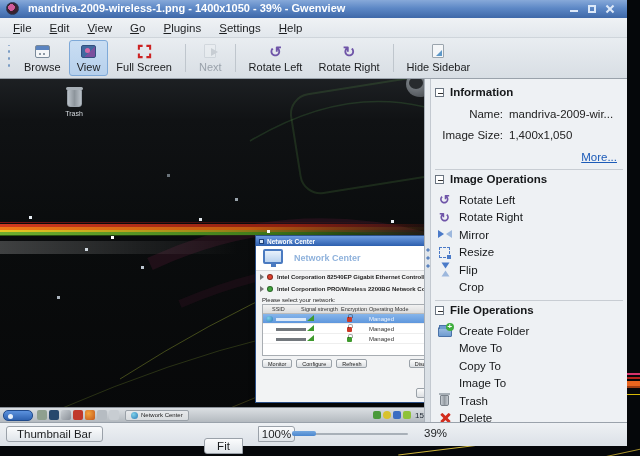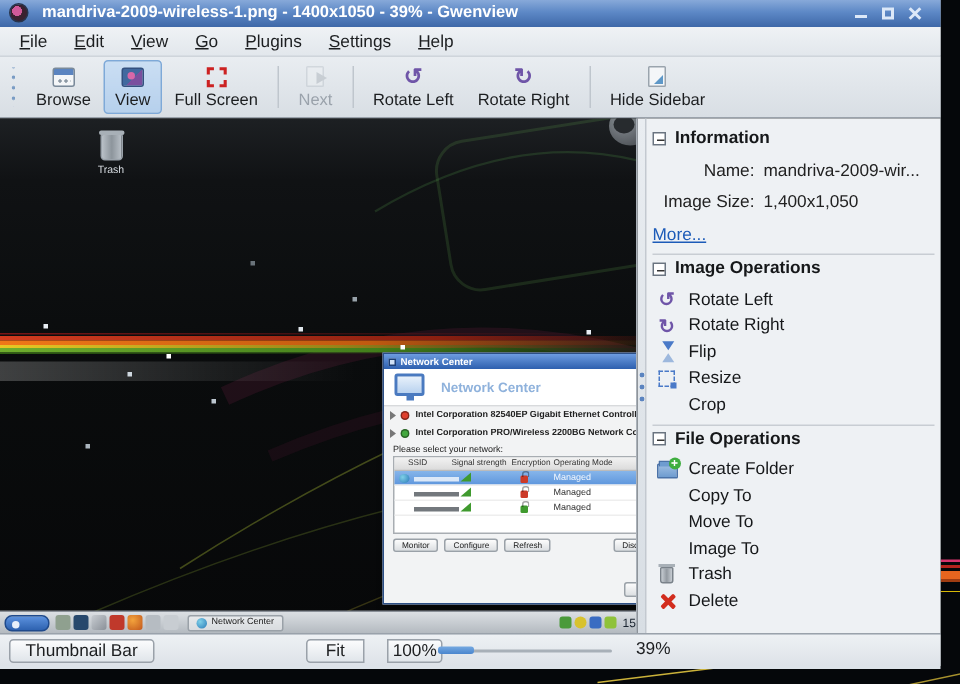--- a/index.html
+++ b/index.html
@@ -152,21 +152,21 @@
   .tr5{width:8px;height:8px;background:radial-gradient(circle at 40% 40%,#e88,#b33);border-radius:50%;}
 
   
   .sidebar { flex:1; background:#eef1f4; border-left:1px solid #c3c9d0; padding:4px 4px 0 4px; overflow:hidden; font-size:11.5px; color:#16181a; }
   .sec-head { display:flex; align-items:center; gap:6px; margin:3px 0 6px 0; font-weight:bold; }
   .expander { width:9px; height:9px; border:1px solid #6a7480; background:#fff; position:relative; flex:none; }
   .expander::before { content:""; position:absolute; left:2px; top:4px; width:5px; height:1px; background:#333; }
   .info-grid { display:grid; grid-template-columns:66px 1fr; column-gap:6px; row-gap:9px; padding:4px 0 2px 2px; }
   .info-label { text-align:right; color:#222; white-space:nowrap; }
   .info-value { color:#222; white-space:nowrap; overflow:hidden; }
-  .more-link { display:block; text-align:left; color:#1c5bb8; text-decoration:underline; margin:8px 6px 6px 0; }
+  .more-link { display:block; text-align:right; color:#1c5bb8; text-decoration:underline; margin:8px 6px 6px 0; }
   .sec-sep { border:none; border-top:1px solid #c8cdd3; margin:4px 0 2px 0; }
   .op-row { display:flex; align-items:center; gap:7px; height:17.5px; padding-left:2px; }
   .op-icon { width:15px; height:14px; flex:none; position:relative; display:flex; align-items:center; justify-content:center; }
   .op-label { white-space:nowrap; }
   .si-rot { font-size:13px; font-weight:bold; color:#6f55a8; line-height:13px; }
   .si-mirror { width:14px; height:11px; position:relative; }
   .si-mirror::before { content:""; position:absolute; left:0; top:1px; border-top:4px solid transparent; border-bottom:4px solid transparent; border-left:6px solid #4a7ac8; }
   .si-mirror::after { content:""; position:absolute; right:0; top:1px; border-top:4px solid transparent; border-bottom:4px solid transparent; border-right:6px solid #9db8dd; }
   .si-flip { transform:rotate(90deg); }
   .si-resize { width:11px; height:11px; border:1px dashed #4a7ac8; position:relative; }
@@ -178,21 +178,21 @@
   .si-trash::before { content:""; position:absolute; left:-2px; top:-3px; width:11px; height:2px; background:#a8b0b7; }
   .si-x { width:12px; height:12px; position:relative; }
   .si-x::before,.si-x::after { content:""; position:absolute; left:5px; top:0; width:3px; height:12px; background:#d22d1e; border-radius:1px; }
   .si-x::before { transform:rotate(45deg);} .si-x::after { transform:rotate(-45deg); }
 
   
   .statusbar { position:relative; height:22px; background:linear-gradient(180deg,#eef1f4,#dde2e8); border-top:1px solid #9aa2ab;text-align:right; }
   .sb-btn { position:absolute; top:3px; height:16px; display:flex; align-items:center; justify-content:center;
     font-size:11.5px; color:#1c1e20; background:linear-gradient(180deg,#fbfcfd,#e0e5ea); border:1px solid #9aa1a9; border-radius:3px; }
   .sb-thumb { left:6px; padding:0 10px; }
-  .sb-fit { left:204px; width:39px; border-radius:3px 0 0 3px; }
+  .sb-fit { left:204px; width:39px; border-radius:3px 0 0 3px;margin-top:12px; }
   .sb-100 { left:258px; width:37px; border-radius:0 3px 3px 0; }
   .sb-slider { position:absolute; left:292px; top:7px; width:116px; height:8px; }
   .sb-track { position:absolute; left:0; top:3px; width:100%; height:2px; background:#a8b0b8; border-radius:1px; }
   .sb-fill { position:absolute; left:0; top:1px; width:24px; height:5px; background:linear-gradient(180deg,#74a8e0,#4a86ce); border-radius:2px; }
   .sb-zoom { position:absolute; left:424px; top:4px; font-size:11.5px; color:#1c1e20; }
 </style>
 </head>
 <body>
 
 <div class="screen">
@@ -419,53 +419,59 @@
         <div class="op-row">
           <span class="op-icon si-rot">↺</span>
           <span class="op-label">Rotate Left</span>
         </div>
         <div class="op-row">
           <span class="op-icon si-rot">↻</span>
           <span class="op-label">Rotate Right</span>
         </div>
         <div class="op-row">
           <span class="op-icon">
-              <i class="si-mirror si-flip"></i>
+              <i class="si-mirror"></i>
             </span>
-          <span class="op-label">Flip</span>
+          <span class="op-label">Mirror</span>
         </div>
         <div class="op-row">
           <span class="op-icon">
               <i class="si-resize"></i>
             </span>
           <span class="op-label">Resize</span>
         </div>
         <div class="op-row">
+          <span class="op-icon">
+              <i class="si-mirror si-flip"></i>
+            </span>
+          <span class="op-label">Flip</span>
+        </div>
+        <div class="op-row">
           <span class="op-icon"></span>
           <span class="op-label">Crop</span>
         </div>
         <hr class="sec-sep">
 
         <div class="sec-head">
           <span class="expander"></span>
           <span>File Operations</span>
         </div>
         <div class="op-row">
           <span class="op-icon">
               <i class="si-folder"></i>
             </span>
           <span class="op-label">Create Folder</span>
         </div>
         <div class="op-row">
           <span class="op-icon"></span>
+          <span class="op-label">Move To</span>
+        </div>
+        <div class="op-row">
+          <span class="op-icon"></span>
           <span class="op-label">Copy To</span>
-        </div>
-        <div class="op-row">
-          <span class="op-icon"></span>
-          <span class="op-label">Move To</span>
         </div>
         <div class="op-row">
           <span class="op-icon"></span>
           <span class="op-label">Image To</span>
         </div>
         <div class="op-row">
           <span class="op-icon">
               <i class="si-trash"></i>
             </span>
           <span class="op-label">Trash</span>

